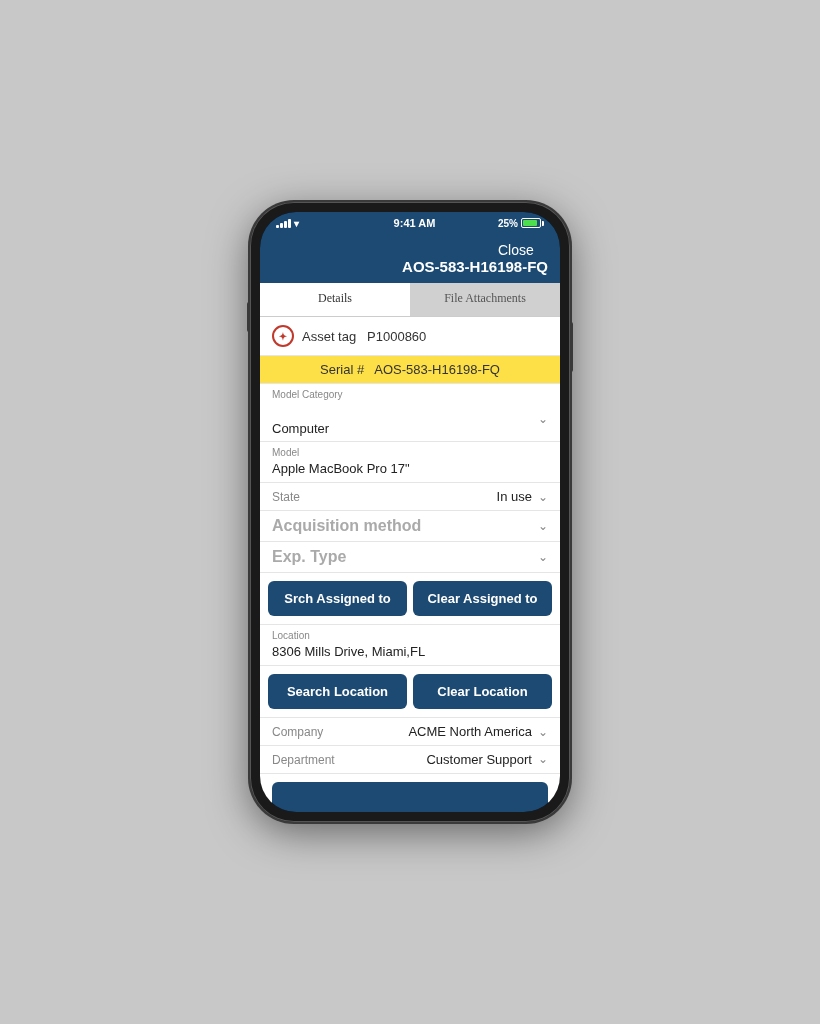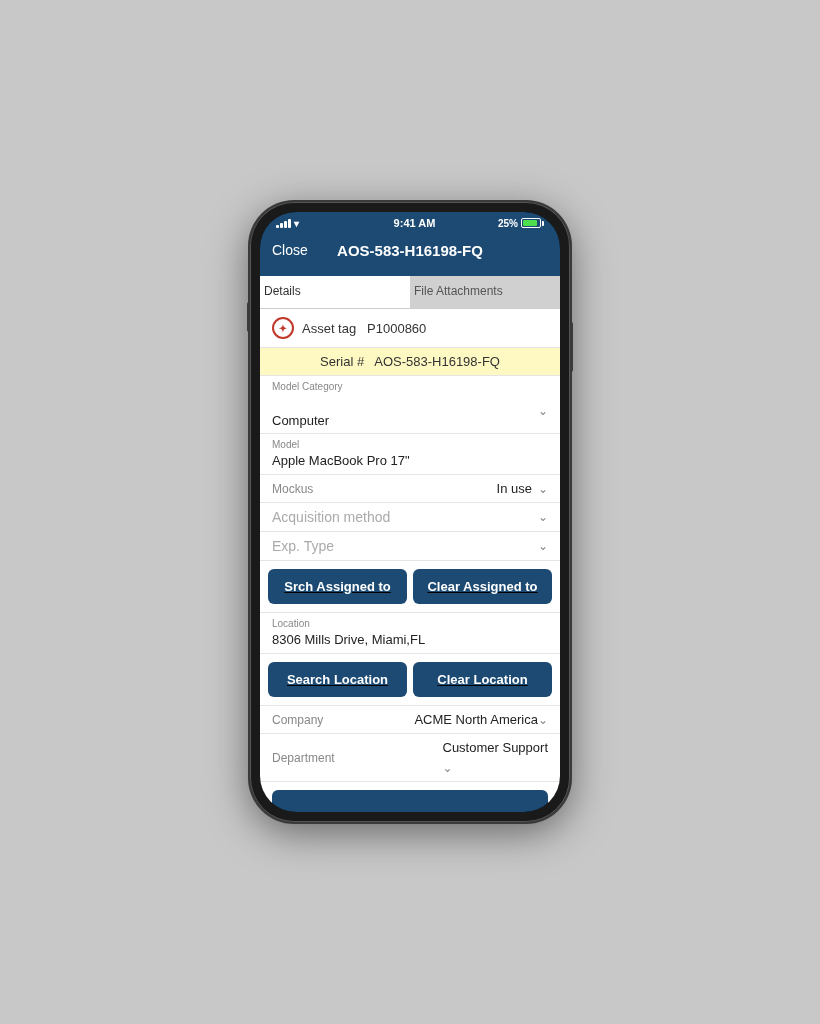--- a/index.html
+++ b/index.html
@@ -104,23 +104,24 @@
       width: 2px;
       height: 5px;
       background: white;
       border-radius: 0 1px 1px 0;
     }
 
     .header-bar {
       background: #1c4a72;
       color: white;
       display: flex;
-      align-items: flex-start;
+      align-items: flex-end;
       padding: 8px 12px;
       min-height: 42px;
+      flex-direction: column;
     }
 
     .header-close {
       color: white;
       font-size: 14px;
       font-weight: 400;
       cursor: pointer;
       min-width: 50px;
     }
 
@@ -144,24 +145,26 @@
 
     
     .tabs {
       display: flex;
       background: #e0e0e0;
       border-bottom: 1px solid #ccc;
     }
 
     .tab {
       flex: 1;
+      text-align: center;
       padding: 8px 4px;
       font-size: 12px;
       cursor: pointer;
       border-radius: 0;
+      font-family: Liberation Serif, serif;
     }
 
     .tab-active {
       background: white;
       color: #333;
       font-weight: 500;
       border-bottom: 2px solid white;
     }
 
     .tab-inactive {
@@ -203,21 +206,21 @@
       font-size: 13px;
       color: #333;
     }
 
     .serial-row {
       text-align: center;
       padding: 6px 12px;
       font-size: 13px;
       color: #333;
       border-bottom: 1px solid #e5e5e5;
-      background: #fef9c3;
+      background: #fde047;
     }
 
     .field-row {
       padding: 5px 12px 5px 12px;
       border-bottom: 1px solid #e5e5e5;
       background: white;
       position: relative;
     }
 
     .field-label {
@@ -262,31 +265,31 @@
       padding: 6px 12px;
       border-bottom: 1px solid #e5e5e5;
       background: white;
       display: flex;
       align-items: center;
       justify-content: space-between;
       cursor: pointer;
     }
 
     .dropdown-label {
-      font-size: 14px;
+      font-size: 16px;
       color: #aaa;
+      font-weight: bold;
     }
 
     .button-row {
       display: flex;
       gap: 6px;
       padding: 8px 8px;
       background: white;
       border-bottom: 1px solid #e5e5e5;
-      text-decoration: underline;
     }
 
     .btn-primary {
       flex: 1;
       background: #1c4a72;
       color: white;
       border: none;
       border-radius: 6px;
       padding: 10px 6px;
       font-size: 13px;
@@ -381,21 +384,21 @@
             <span class="chevron">⌄</span>
           </div>
         </div>
 
         <div class="field-row">
           <span class="field-label">Model</span>
           <span class="field-value">Apple MacBook Pro 17"</span>
         </div>
 
         <div class="field-row-inline">
-          <span class="field-inline-label">Mockus</span>
+          <span class="field-inline-label">State</span>
           <div style="display:flex; align-items:center; gap:6px;">
             <span class="field-inline-value">In use</span>
             <span class="chevron">⌄</span>
           </div>
         </div>
 
         <div class="field-row-dropdown">
           <span class="dropdown-label">Acquisition method</span>
           <span class="chevron">⌄</span>
         </div>
@@ -416,29 +419,29 @@
           <span class="field-value">8306 Mills Drive, Miami,FL</span>
         </div>
 
         <div class="button-row">
           <button class="btn-primary">Search Location</button>
           <button class="btn-primary">Clear Location</button>
         </div>
 
         <div class="field-row-inline">
           <span class="field-inline-label">Company</span>
-          <div style="display:flex; align-items:flex-end; ">
+          <div style="display:flex; align-items:flex-end; gap:6px;">
             <span class="field-inline-value">ACME North America</span>
             <span class="chevron">⌄</span>
           </div>
         </div>
 
         <div class="field-row-inline">
           <span class="field-inline-label">Department</span>
-          <div style="display:flex; align-items:flex-start; gap:6px;flex-direction:column;">
+          <div style="display:flex; align-items:flex-start; gap:6px;">
             <span class="field-inline-value">Customer Support</span>
             <span class="chevron">⌄</span>
           </div>
         </div>
 
         <div class="save-btn-row">
           <button class="save-btn">Save</button>
         </div>
 
       </div>

